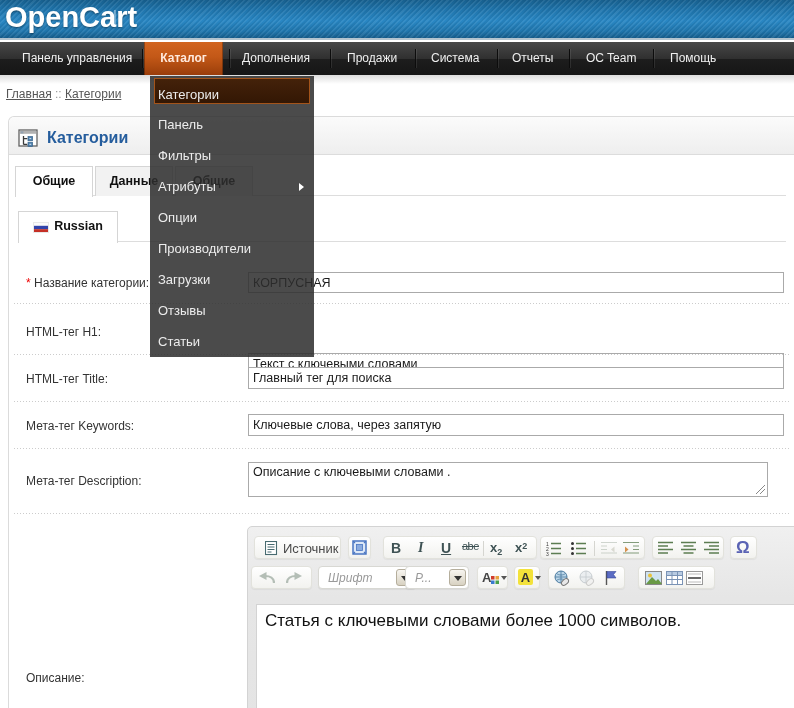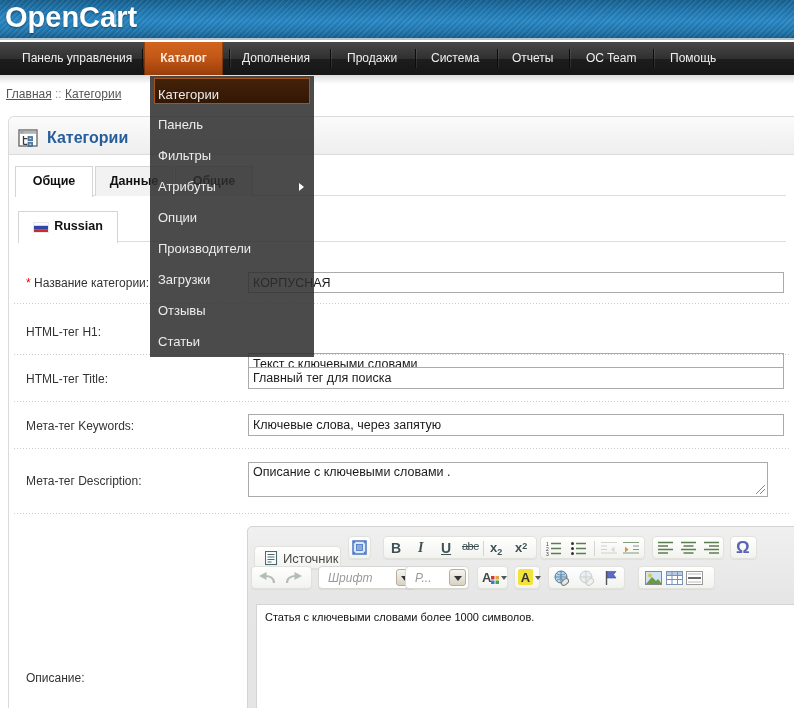--- a/index.html
+++ b/index.html
@@ -40,21 +40,21 @@
 .dot{position:absolute;left:14px;width:776px;height:1px;background-image:repeating-linear-gradient(90deg,#ccc 0 1px,transparent 1px 3px)}
 
 #drop{position:absolute;left:150px;top:76px;width:164px;height:281px;background:rgba(45,45,45,.86);z-index:50}
 .ditem{position:absolute;left:8px;font-size:13px;color:#ececec}
 #dsel{position:absolute;left:4px;top:2px;width:156px;height:26px;background:linear-gradient(180deg,#44220a,#331704);border:1px solid #a3541b}
 #darrow{position:absolute;right:10px;top:107px;width:0;height:0;border-left:5px solid #fff;border-top:4px solid transparent;border-bottom:4px solid transparent}
 
 #ed{position:absolute;left:247px;top:526px;width:600px;height:200px;border:1px solid #d3d3d3;border-radius:5px;background:linear-gradient(180deg,#f0f0f0,#e6e6e6 70px,#e4e4e4)}
 .tbtn{position:absolute;height:23px;background:linear-gradient(180deg,#ffffff,#f2f2ef);border:1px solid #e2e2dc;border-radius:4px;box-shadow:0 1px 1px rgba(0,0,0,.05)}
 #edcontent{position:absolute;left:8px;top:77px;width:585px;height:130px;background:#fff;border:1px solid #d3d3d3}
-#edtext{position:absolute;left:17px;top:84px;font-size:11px;color:#111}
+#edtext{position:absolute;left:17px;top:84px;font-size:17px;color:#111}
 .gl{position:absolute;top:3px;color:#3e5254}
 .sep{position:absolute;top:4px;width:1px;height:15px;background:#d5d5d0}
 .combo{position:absolute;top:39px;height:23px;background:#fff;border:1px solid #d8d8d3;border-radius:4px;box-shadow:0 1px 1px rgba(0,0,0,.06)}
 .ctx{position:absolute;left:9px;top:4px;font-style:italic;font-size:12px;color:#9a9a9a}
 .cbtn{position:absolute;right:2px;top:2px;width:17px;height:17px;background:linear-gradient(180deg,#f7f5f0,#d8d2c2);border:1px solid #b5ae9c;border-radius:3px}
 .cbtn:after{content:"";position:absolute;left:4px;top:6px;width:0;height:0;border-top:5px solid #333;border-left:4px solid transparent;border-right:4px solid transparent}
 .dar{position:absolute;top:9px;width:0;height:0;border-top:4px solid #555;border-left:3px solid transparent;border-right:3px solid transparent}
 </style></head>
 <body>
 <div id="stage">
@@ -127,21 +127,21 @@
   <div class="lbl" style="top:474px">Мета-тег Description:</div>
   <textarea class="inp" style="top: 462px; width: 520px; height: 35px; resize: none; overflow: hidden;">Описание с ключевыми словами .</textarea>
   <svg style="position:absolute;left:755px;top:484px" width="11" height="11" viewBox="0 0 11 11">
       <path d="M1 10 L10 1 M5 10 L10 5" stroke="#888" stroke-width="1" fill="none"></path>
     </svg>
   <div class="dot" style="top:513px"></div>
   <div class="lbl" style="top:671px">Описание:</div>
 
   <div id="ed">
 
-    <div class="tbtn" style="left:6px;top:19px;width:87px">
+    <div class="tbtn" style="left:6px;top:9px;width:87px">
       <svg width="13" height="15" viewBox="0 0 13 15" style="position:absolute;left:10px;top:4px">
           <rect x="0.5" y="0.5" width="11" height="13" fill="#fff" stroke="#486b70" stroke-width="1.1"></rect>
           <path d="M2.5 3.5h7M2.5 6h7M2.5 8.5h7M2.5 11h4" stroke="#486b70" stroke-width="1.1"></path>
         </svg>
       <span style="position:absolute;left:28px;top:4px;font-size:13px;color:#4a4a4a">Источник</span>
     </div>
     <div class="tbtn" style="left:100px;top:9px;width:23px">
       <svg width="17" height="17" viewBox="0 0 17 17" style="position:absolute;left:2px;top:2px">
           <rect x="2" y="2" width="13" height="13" fill="#dde8f7" stroke="#4a76c2" stroke-width="1.5" rx="1"></rect>
           <rect x="5.5" y="5.5" width="6" height="6" fill="#8aabdf" stroke="#4a76c2" stroke-width=".8"></rect>

